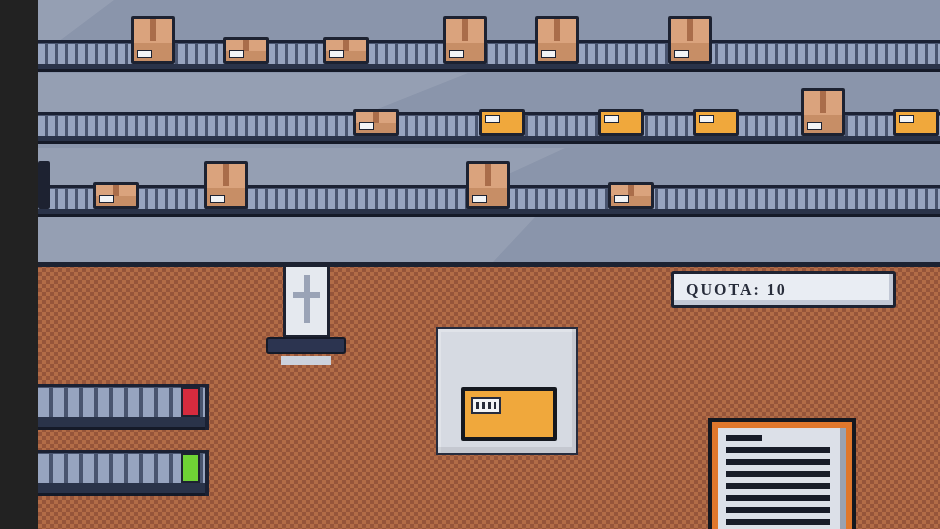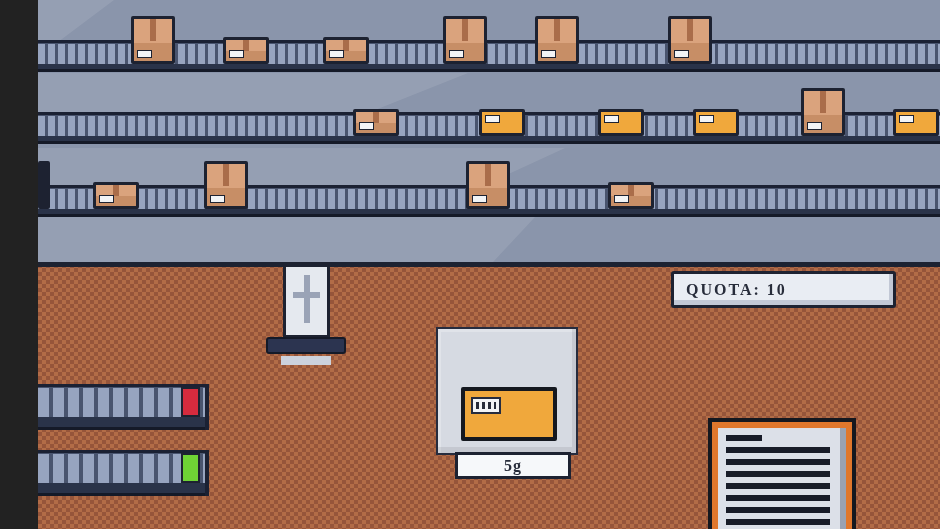--- a/index.html
+++ b/index.html
@@ -189,23 +189,20 @@
   <div class="quota">
     <span>QUOTA: 10</span>
   </div>
 
   <div class="scale-platform"></div>
   <div class="scale-box yellow-static">
     <div class="slbl">
         <i></i>
       </div>
   </div>
-  <div class="scale-display">
-    <span>5g</span>
-  </div>
 
   <div class="fbelt" style="top: 384px;">
     <div class="topline"></div>
     <div class="slats"></div>
     <div class="band"></div>
     <div class="cap" style="background: rgb(214, 43, 62);"></div>
   </div>
   <div class="fbelt" style="top: 450px;">
     <div class="topline"></div>
     <div class="slats"></div>

